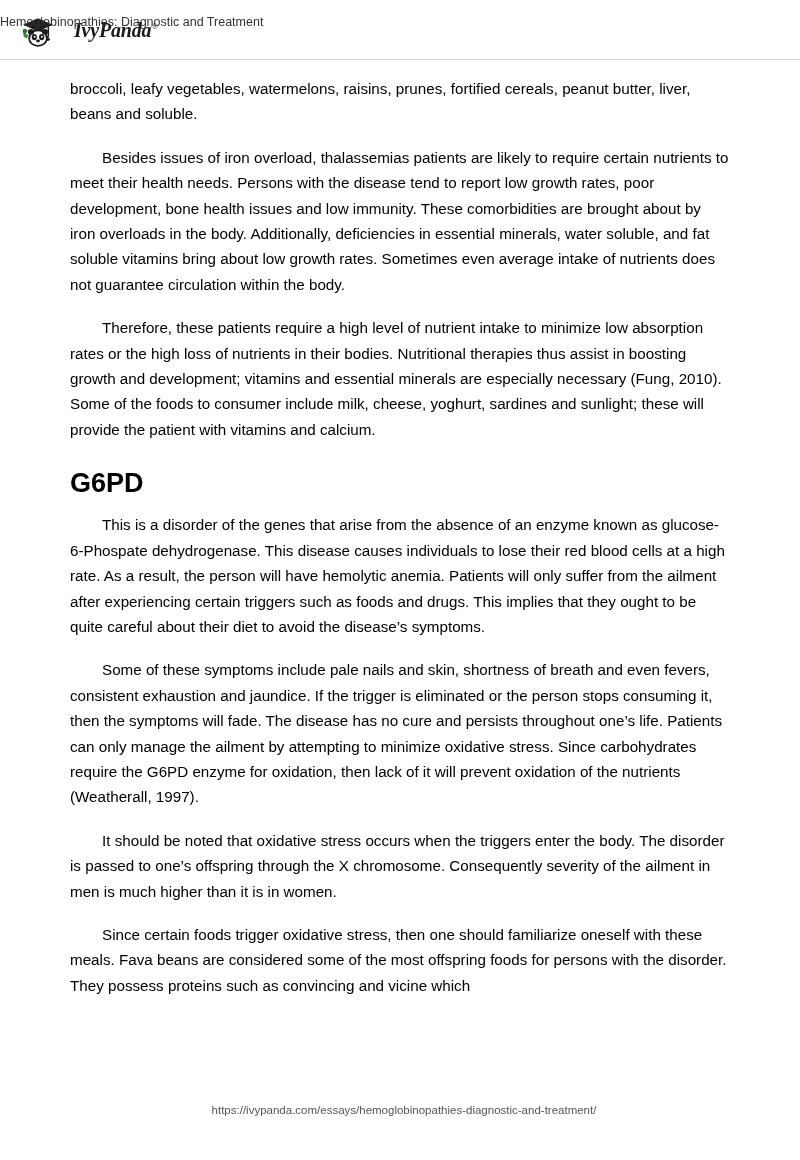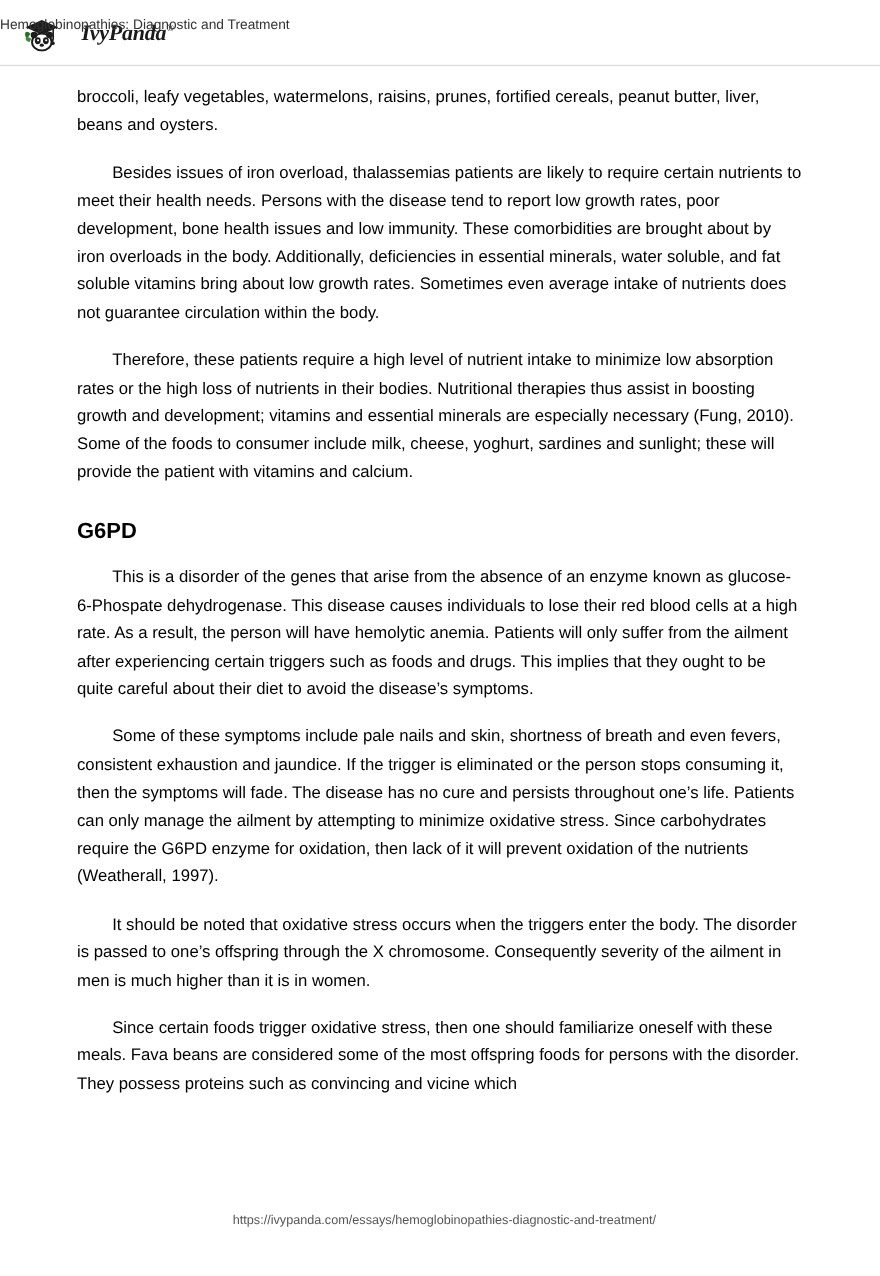--- a/index.html
+++ b/index.html
@@ -92,21 +92,21 @@
     text-align: left;
   }
   .para {
     margin: 0 0 18px 0;
     text-indent: 32px;
   }
   .para.no-indent {
     text-indent: 0;
   }
   h2.section-heading {
-    font-size: 20px;
+    font-size: 27px;
     font-weight: bold;
     margin: 26px 0 14px 0;
     line-height: 30px;
     color: #000000;
   }
 
   
   .footer-link {
     position: absolute;
     left: 4px;
@@ -147,21 +147,21 @@
       </span>
       <span class="brand-name"><span>IvyPanda</span><span class="brand-reg">®</span></span>
     </div>
     <div class="header-title">Hemoglobinopathies: Diagnostic and Treatment</div>
     <div class="header-rule"></div>
   </div>
 
   <div class="content">
     <div class="body-text" style="top: 16px;">
 
-      <p class="para no-indent">broccoli, leafy vegetables, watermelons, raisins, prunes, fortified cereals, peanut butter, liver, beans and oysters.</p>
+      <p class="para no-indent">broccoli, leafy vegetables, watermelons, raisins, prunes, fortified cereals, peanut butter, liver, beans and soluble.</p>
       <p class="para">Besides issues of iron overload, thalassemias patients are likely to require certain nutrients to meet their health needs. Persons with the disease tend to report low growth rates, poor development, bone health issues and low immunity. These comorbidities are brought about by iron overloads in the body. Additionally, deficiencies in essential minerals, water soluble, and fat soluble vitamins bring about low growth rates. Sometimes even average intake of nutrients does not guarantee circulation within the body.</p>
       <p class="para">Therefore, these patients require a high level of nutrient intake to minimize low absorption rates or the high loss of nutrients in their bodies. Nutritional therapies thus assist in boosting growth and development; vitamins and essential minerals are especially necessary (Fung, 2010). Some of the foods to consumer include milk, cheese, yoghurt, sardines and sunlight; these will provide the patient with vitamins and calcium.</p>
 
       <h2 class="section-heading">G6PD</h2>
 
       <p class="para">This is a disorder of the genes that arise from the absence of an enzyme known as glucose-6-Phospate dehydrogenase. This disease causes individuals to lose their red blood cells at a high rate. As a result, the person will have hemolytic anemia. Patients will only suffer from the ailment after experiencing certain triggers such as foods and drugs. This implies that they ought to be quite careful about their diet to avoid the disease’s symptoms.</p>
       <p class="para">Some of these symptoms include pale nails and skin, shortness of breath and even fevers, consistent exhaustion and jaundice. If the trigger is eliminated or the person stops consuming it, then the symptoms will fade. The disease has no cure and persists throughout one’s life. Patients can only manage the ailment by attempting to minimize oxidative stress. Since carbohydrates require the G6PD enzyme for oxidation, then lack of it will prevent oxidation of the nutrients (Weatherall, 1997).</p>
       <p class="para">It should be noted that oxidative stress occurs when the triggers enter the body. The disorder is passed to one’s offspring through the X chromosome. Consequently severity of the ailment in men is much higher than it is in women.</p>
       <p class="para">Since certain foods trigger oxidative stress, then one should familiarize oneself with these meals. Fava beans are considered some of the most offspring foods for persons with the disorder. They possess proteins such as convincing and vicine which</p>
 

